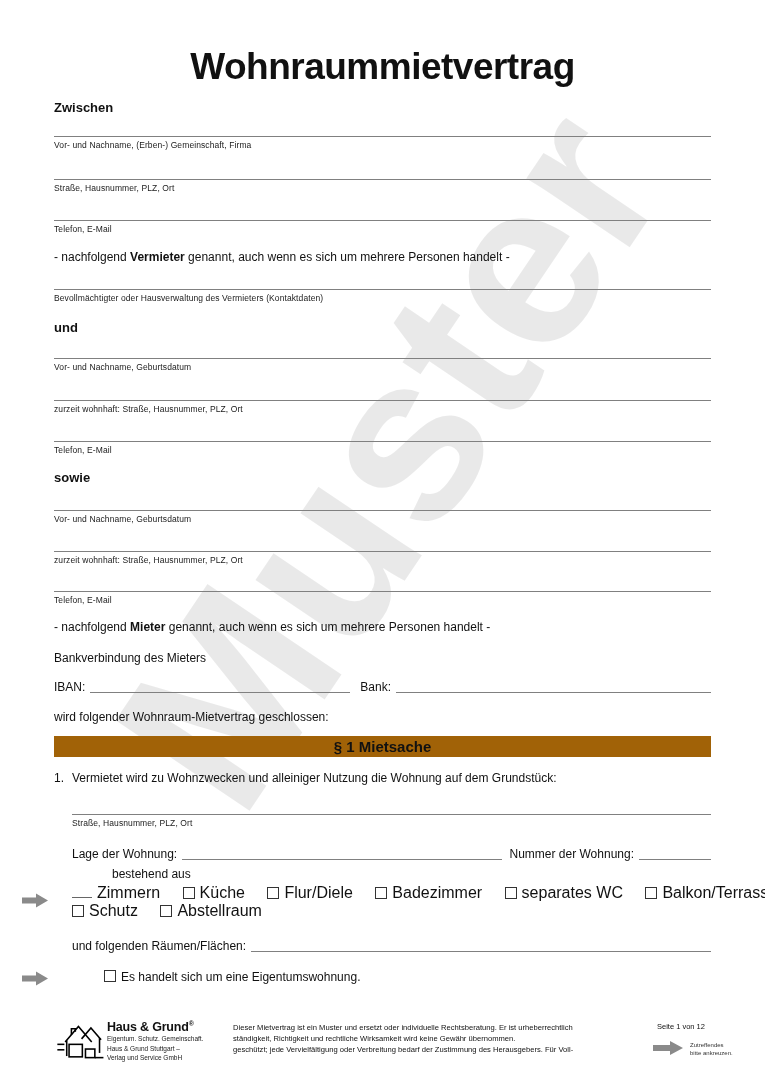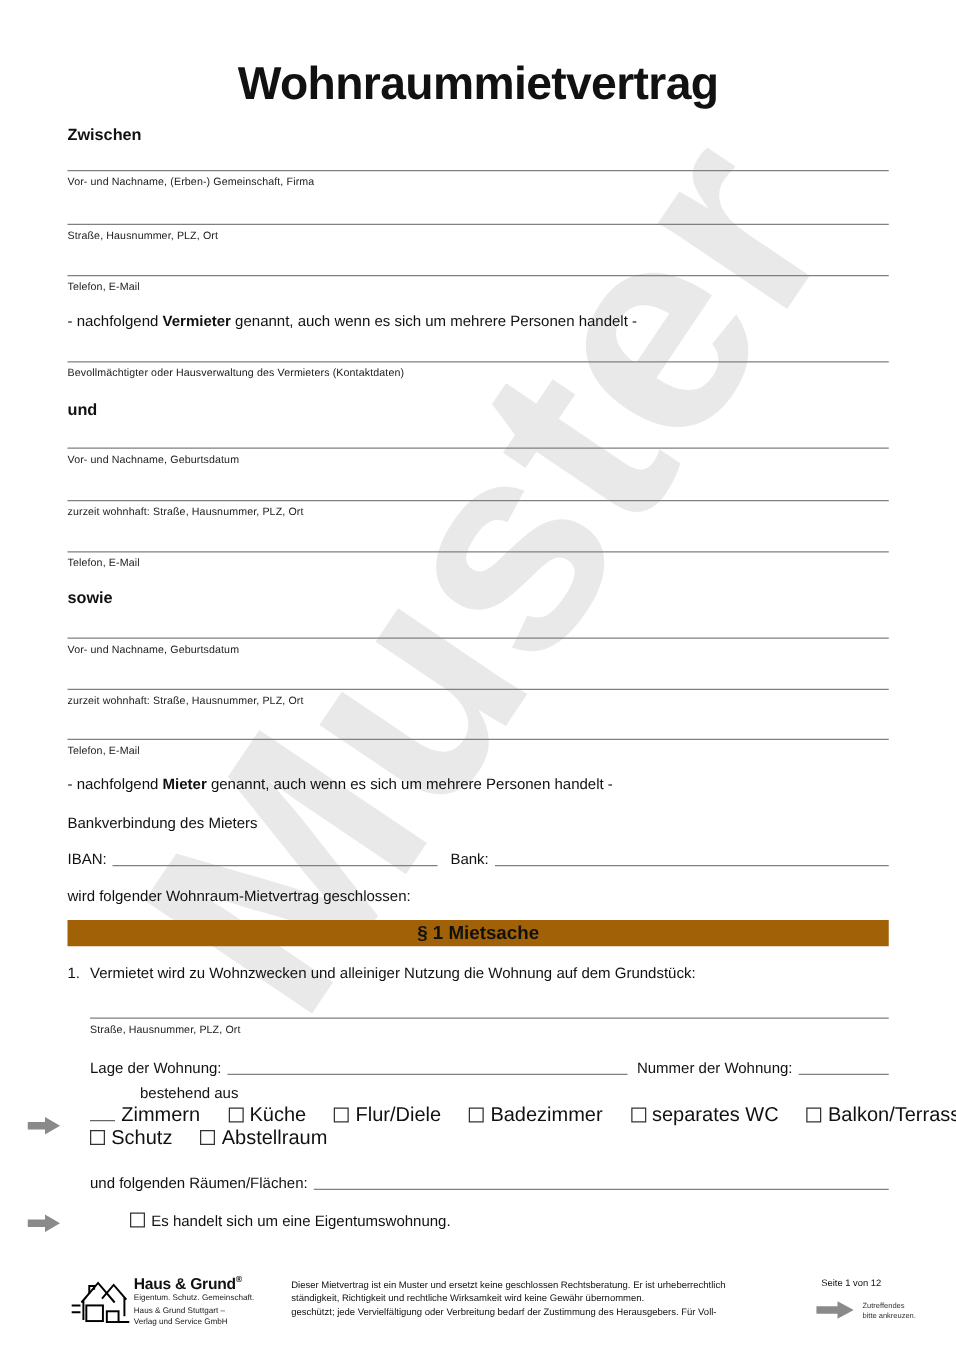--- a/index.html
+++ b/index.html
@@ -209,21 +209,21 @@
         <path d="M51 50 H62"></path>
       </svg>
     </div>
     <div class="abs" style="left:107px;top:1020px;">
       <div class="f-brand"><span>Haus &amp; Grund</span><sup>®</sup></div>
       <div class="f-tag">Eigentum. Schutz. Gemeinschaft.</div>
       <div class="f-tag">Haus &amp; Grund Stuttgart –</div>
       <div class="f-tag">Verlag und Service GmbH</div>
     </div>
     <div class="abs" style="left:233px;top:1022px;width:400px;">
-      <div class="f-info">Dieser Mietvertrag ist ein Muster und ersetzt keine geschlossen Rechtsberatung. Er ist urheberrechtlich</div>
+      <div class="f-info">Dieser Mietvertrag ist ein Muster und ersetzt oder individuelle Rechtsberatung. Er ist urheberrechtlich</div>
       <div class="f-info">ständigkeit, Richtigkeit und rechtliche Wirksamkeit wird keine Gewähr übernommen.</div>
       <div class="f-info">geschützt; jede Vervielfältigung oder Verbreitung bedarf der Zustimmung des Herausgebers. Für Voll-</div>
     </div>
     <div class="abs f-page" style="left:657px;top:1022px;">Seite 1 von 12</div>
     <div class="abs" style="left:653px;top:1040px;">
       <svg width="30" height="16" viewBox="0 0 30 16">
           <path d="M0 5 H17 V1 L30 8 L17 15 V11 H0 Z" fill="#8a8a8a"></path>
         </svg>
     </div>
     <div class="abs f-note" style="left:690px;top:1041px;">

